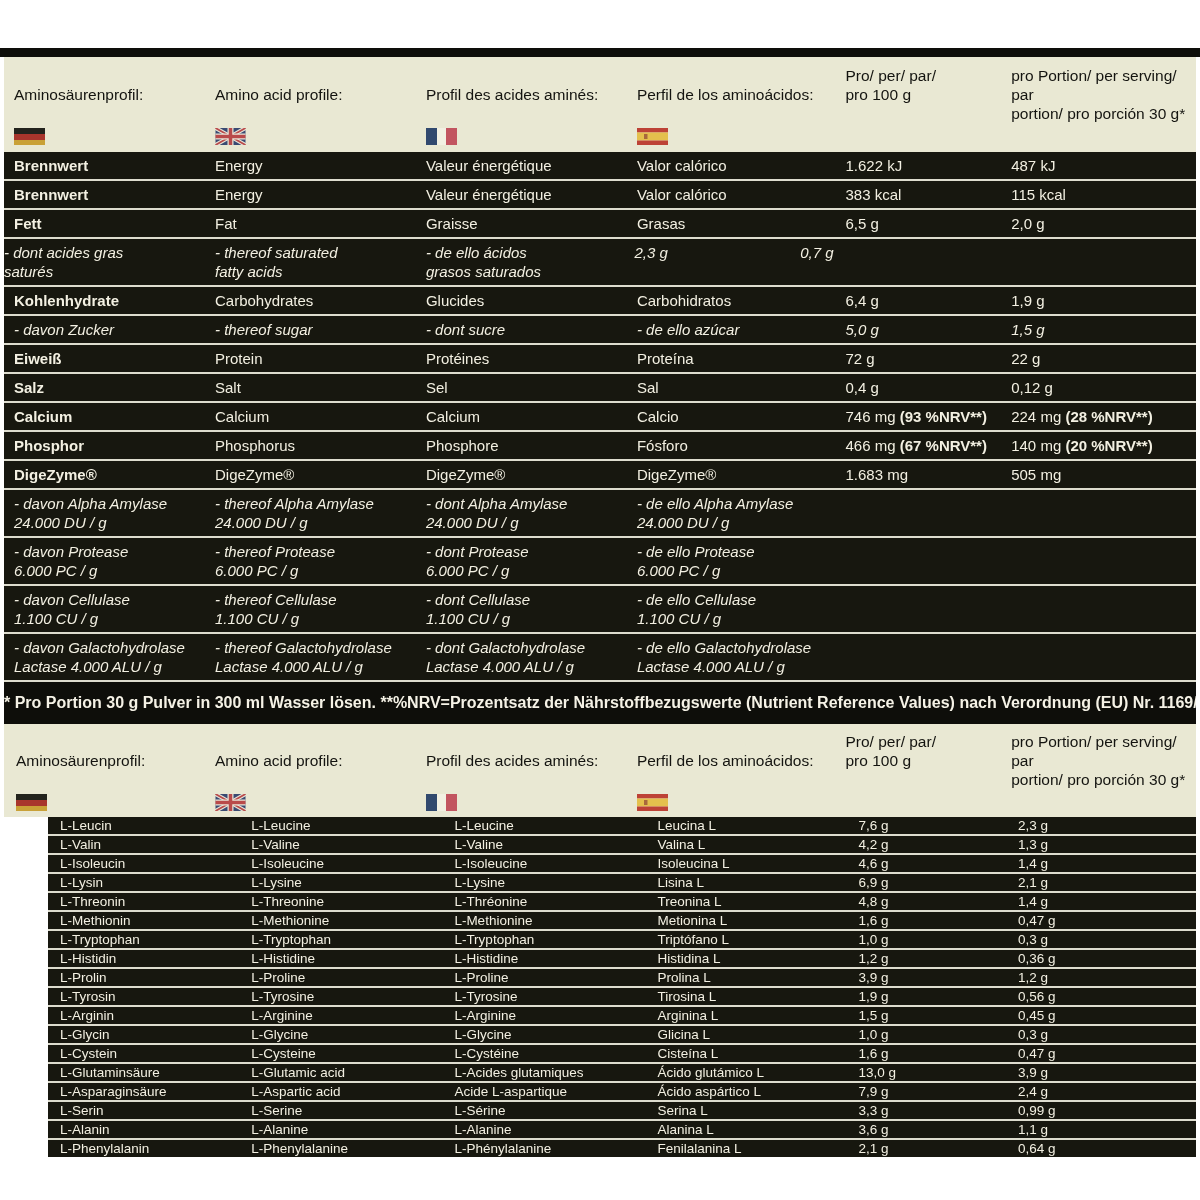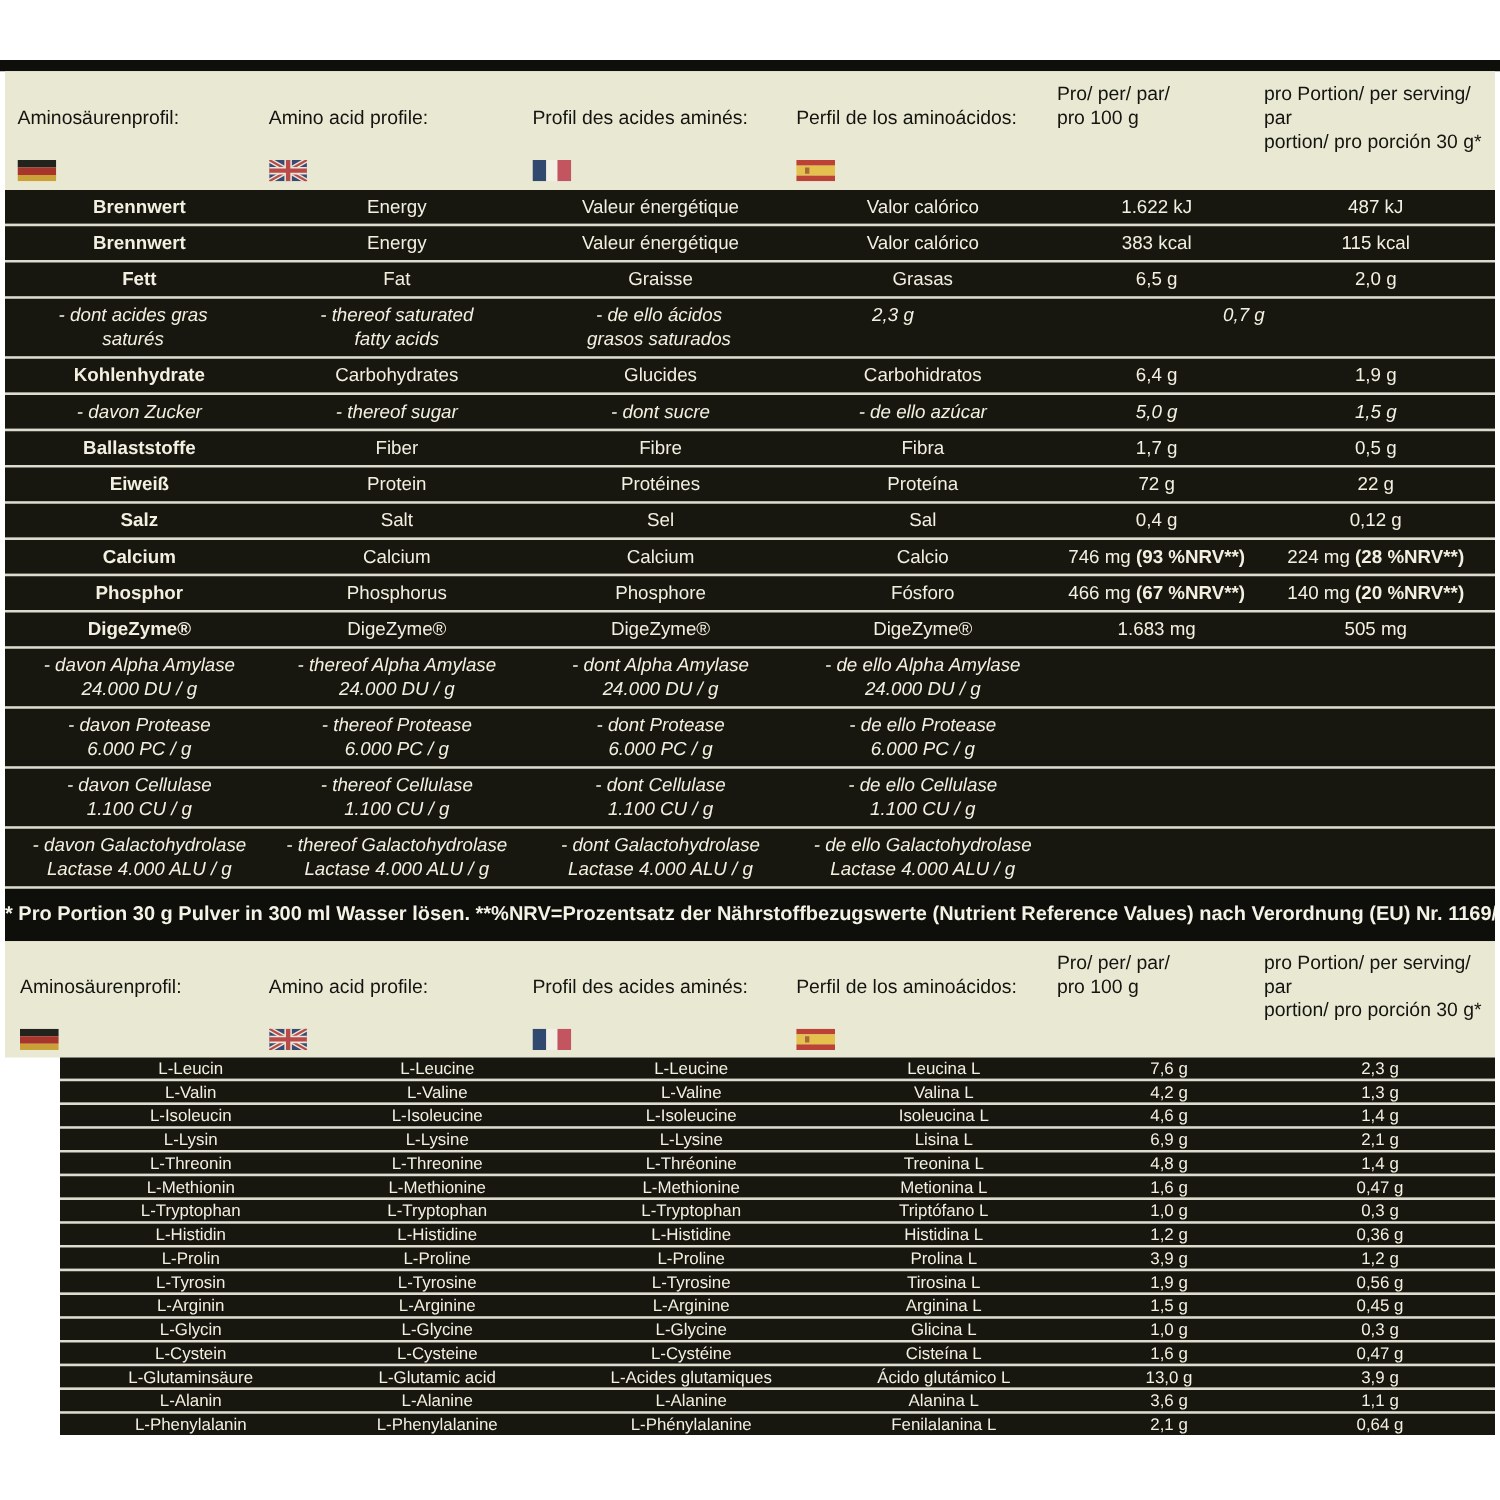--- a/index.html
+++ b/index.html
@@ -13,21 +13,21 @@
   *{box-sizing:border-box;margin:0;padding:0;}
   html,body{width:1200px;height:1200px;overflow:hidden;}
   body{
     background:#ffffff;
     font-family:"Liberation Sans", sans-serif;
     color:var(--header-text);
   }
   .spacer-top{height:48px;}
   .top-bar{height:9px;background:var(--bar);}
   .label-table{margin:0 4px;}
-  .row{display:flex;align-items:flex-start;text-align:center;}
+  .row{display:flex;align-items:flex-start;}
   .c{white-space:pre-line;padding-right:6px;}
   .c1{width:17.7%;padding-left:10px;}
   .c2{width:17.7%;}
   .c3{width:17.7%;}
   .c4{width:17.5%;}
   .c5{width:13.9%;}
   .c6{flex:1;}
   
   .thead{
     background:var(--cream);
@@ -176,28 +176,20 @@
       </div>
       <div class="row sub">
         <div class="c c1">- davon Zucker</div>
         <div class="c c2">- thereof sugar</div>
         <div class="c c3">- dont sucre</div>
         <div class="c c4">- de ello azúcar</div>
         <div class="c c5"><span>5,0 g</span><span class="vb"></span></div>
         <div class="c c6"><span>1,5 g</span><span class="vb"></span></div>
       </div>
       <div class="row main">
-        <div class="c c1">Ballaststoffe</div>
-        <div class="c c2">Fiber</div>
-        <div class="c c3">Fibre</div>
-        <div class="c c4">Fibra</div>
-        <div class="c c5"><span>1,7 g</span><span class="vb"></span></div>
-        <div class="c c6"><span>0,5 g</span><span class="vb"></span></div>
-      </div>
-      <div class="row main">
         <div class="c c1">Eiweiß</div>
         <div class="c c2">Protein</div>
         <div class="c c3">Protéines</div>
         <div class="c c4">Proteína</div>
         <div class="c c5"><span>72 g</span><span class="vb"></span></div>
         <div class="c c6"><span>22 g</span><span class="vb"></span></div>
       </div>
       <div class="row main">
         <div class="c c1">Salz</div>
         <div class="c c2">Salt</div>
@@ -442,20 +434,36 @@
       </div>
       <div class="row">
         <div class="c c1">L-Glutaminsäure</div>
         <div class="c c2">L-Glutamic acid</div>
         <div class="c c3">L-Acides glutamiques</div>
         <div class="c c4">Ácido glutámico L</div>
         <div class="c c5">13,0 g</div>
         <div class="c c6">3,9 g</div>
       </div>
       <div class="row">
+        <div class="c c1">L-Asparaginsäure</div>
+        <div class="c c2">L-Aspartic acid</div>
+        <div class="c c3">Acide L-aspartique</div>
+        <div class="c c4">Ácido aspártico L</div>
+        <div class="c c5">7,9 g</div>
+        <div class="c c6">2,4 g</div>
+      </div>
+      <div class="row">
+        <div class="c c1">L-Serin</div>
+        <div class="c c2">L-Serine</div>
+        <div class="c c3">L-Sérine</div>
+        <div class="c c4">Serina L</div>
+        <div class="c c5">3,3 g</div>
+        <div class="c c6">0,99 g</div>
+      </div>
+      <div class="row">
         <div class="c c1">L-Alanin</div>
         <div class="c c2">L-Alanine</div>
         <div class="c c3">L-Alanine</div>
         <div class="c c4">Alanina L</div>
         <div class="c c5">3,6 g</div>
         <div class="c c6">1,1 g</div>
       </div>
       <div class="row">
         <div class="c c1">L-Phenylalanin</div>
         <div class="c c2">L-Phenylalanine</div>

